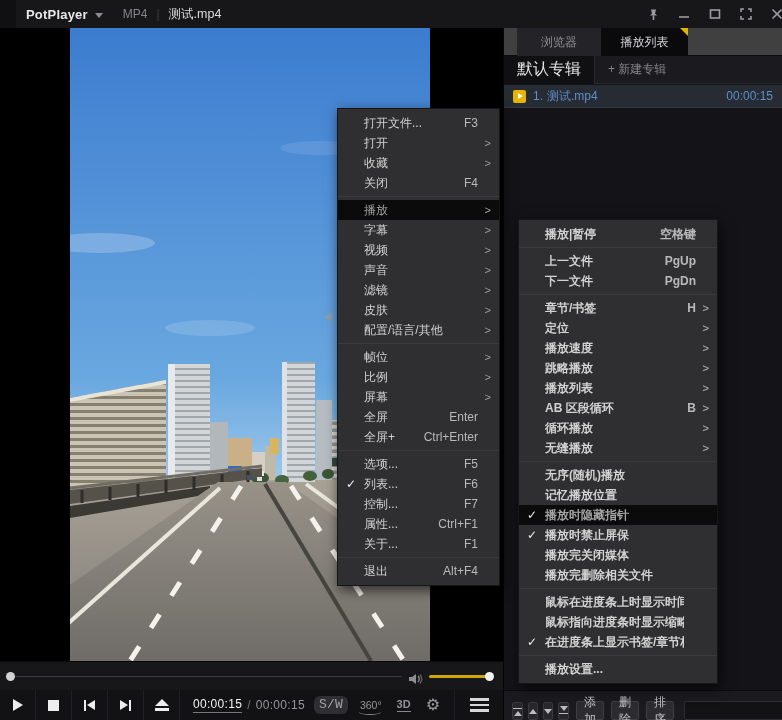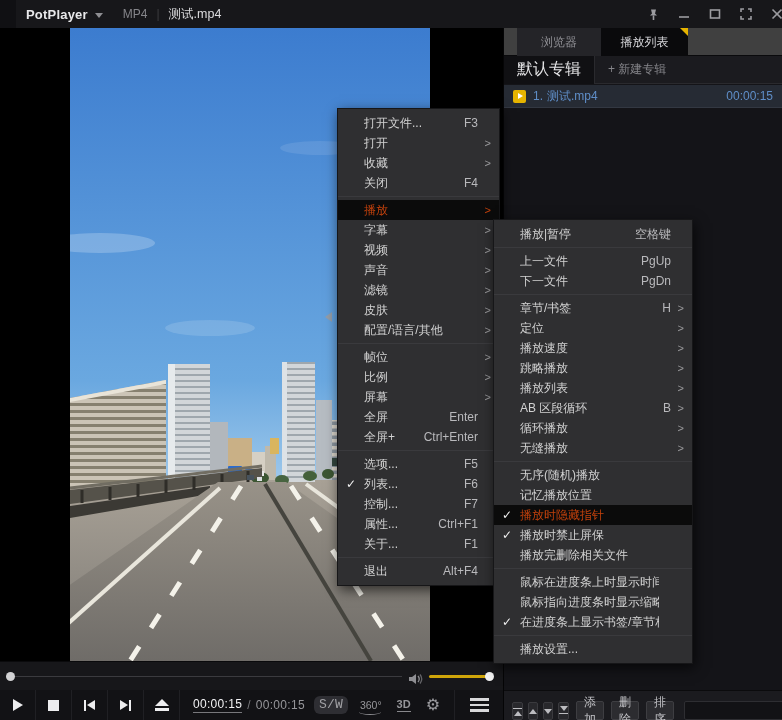--- a/index.html
+++ b/index.html
@@ -78,30 +78,30 @@
   .aru{width:0;height:0;border-left:4px solid transparent;border-right:4px solid transparent;border-bottom:5px solid #bcbcc0;}
   .ard{width:0;height:0;border-left:4px solid transparent;border-right:4px solid transparent;border-top:5px solid #bcbcc0;}
   .abar{width:9px;height:1.5px;background:#bcbcc0;margin:1.5px 0;}
   .tbtn{height:19px;padding:0 7px;background:#2c2c30;border:1px solid #3e3e42;border-radius:2px;color:#c4c4c8;font-size:12px;display:flex;align-items:center;margin-left:2px;}
   .searchbox{margin-left:5px;flex:1;height:19px;background:#121215;border:1px solid #2e2e32;border-radius:2px;display:flex;align-items:center;}
   .searchbox input{flex:1;background:transparent;border:none;outline:none;color:#ccc;font-size:11px;padding:0 4px;min-width:0;}
 
   
   .menu{position:absolute;background:#2f2f31;border:1px solid #161618;box-shadow:2px 4px 12px rgba(0,0,0,.65);padding:4px 0;z-index:30;}
   .menu-main{left:337px;top:108px;width:163px;}
-  .menu-sub{left:493px;top:219px;width:200px;}
+  .menu-sub{left:518px;top:219px;width:200px;font-weight:bold;}
   .mi{display:flex;align-items:center;height:20px;padding-right:8px;font-size:12px;color:#d2d2d2;white-space:nowrap;}
   .chk{flex:0 0 26px;text-align:center;color:#f2f2f2;font-size:12px;line-height:20px;}
   .checked .chk::before{content:"✓";font-weight:bold;}
   .lbl{overflow:hidden;}
   .sc{margin-left:auto;padding-left:12px;color:#b9b9bc;}
   .arr{flex:0 0 13px;text-align:right;color:#9a9a9d;font-size:11px;}
   .has-sub .arr::before{content:">";}
   .hl{background:#0b0b0b;}
-  .hl .lbl,.hl .sc,.hl .arr{color:#c2410c;}
+  .hl .lbl,.hl .sc,.hl .arr{color:#a3a3a3;}
   .msep{height:1px;background:#232326;border-bottom:1px solid #3a3a3d;margin:3px 0;}
 </style>
 </head>
 <body>
 
 <div id="win">
 
   <div class="titlebar dots">
     <span class="tb-app">PotPlayer</span>
     <span class="tb-caret"></span>
@@ -538,20 +538,26 @@
         <span class="arr"></span>
       </div>
     <div class="mi checked">
         <span class="chk"></span>
         <span class="lbl">播放时禁止屏保</span>
         <span class="sc"></span>
         <span class="arr"></span>
       </div>
     <div class="mi">
         <span class="chk"></span>
+        <span class="lbl">播放完关闭媒体</span>
+        <span class="sc"></span>
+        <span class="arr"></span>
+      </div>
+    <div class="mi">
+        <span class="chk"></span>
         <span class="lbl">播放完删除相关文件</span>
         <span class="sc"></span>
         <span class="arr"></span>
       </div>
     <div class="msep"></div>
     <div class="mi">
         <span class="chk"></span>
         <span class="lbl">鼠标在进度条上时显示时间</span>
         <span class="sc"></span>
         <span class="arr"></span>

